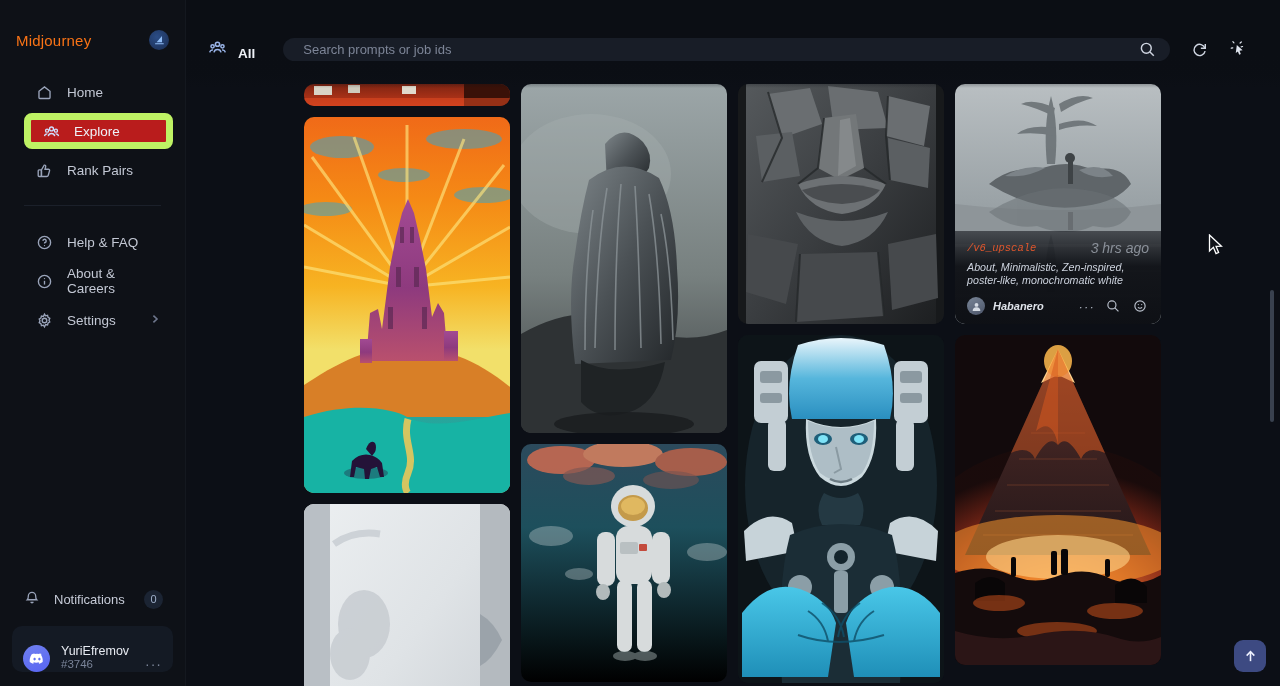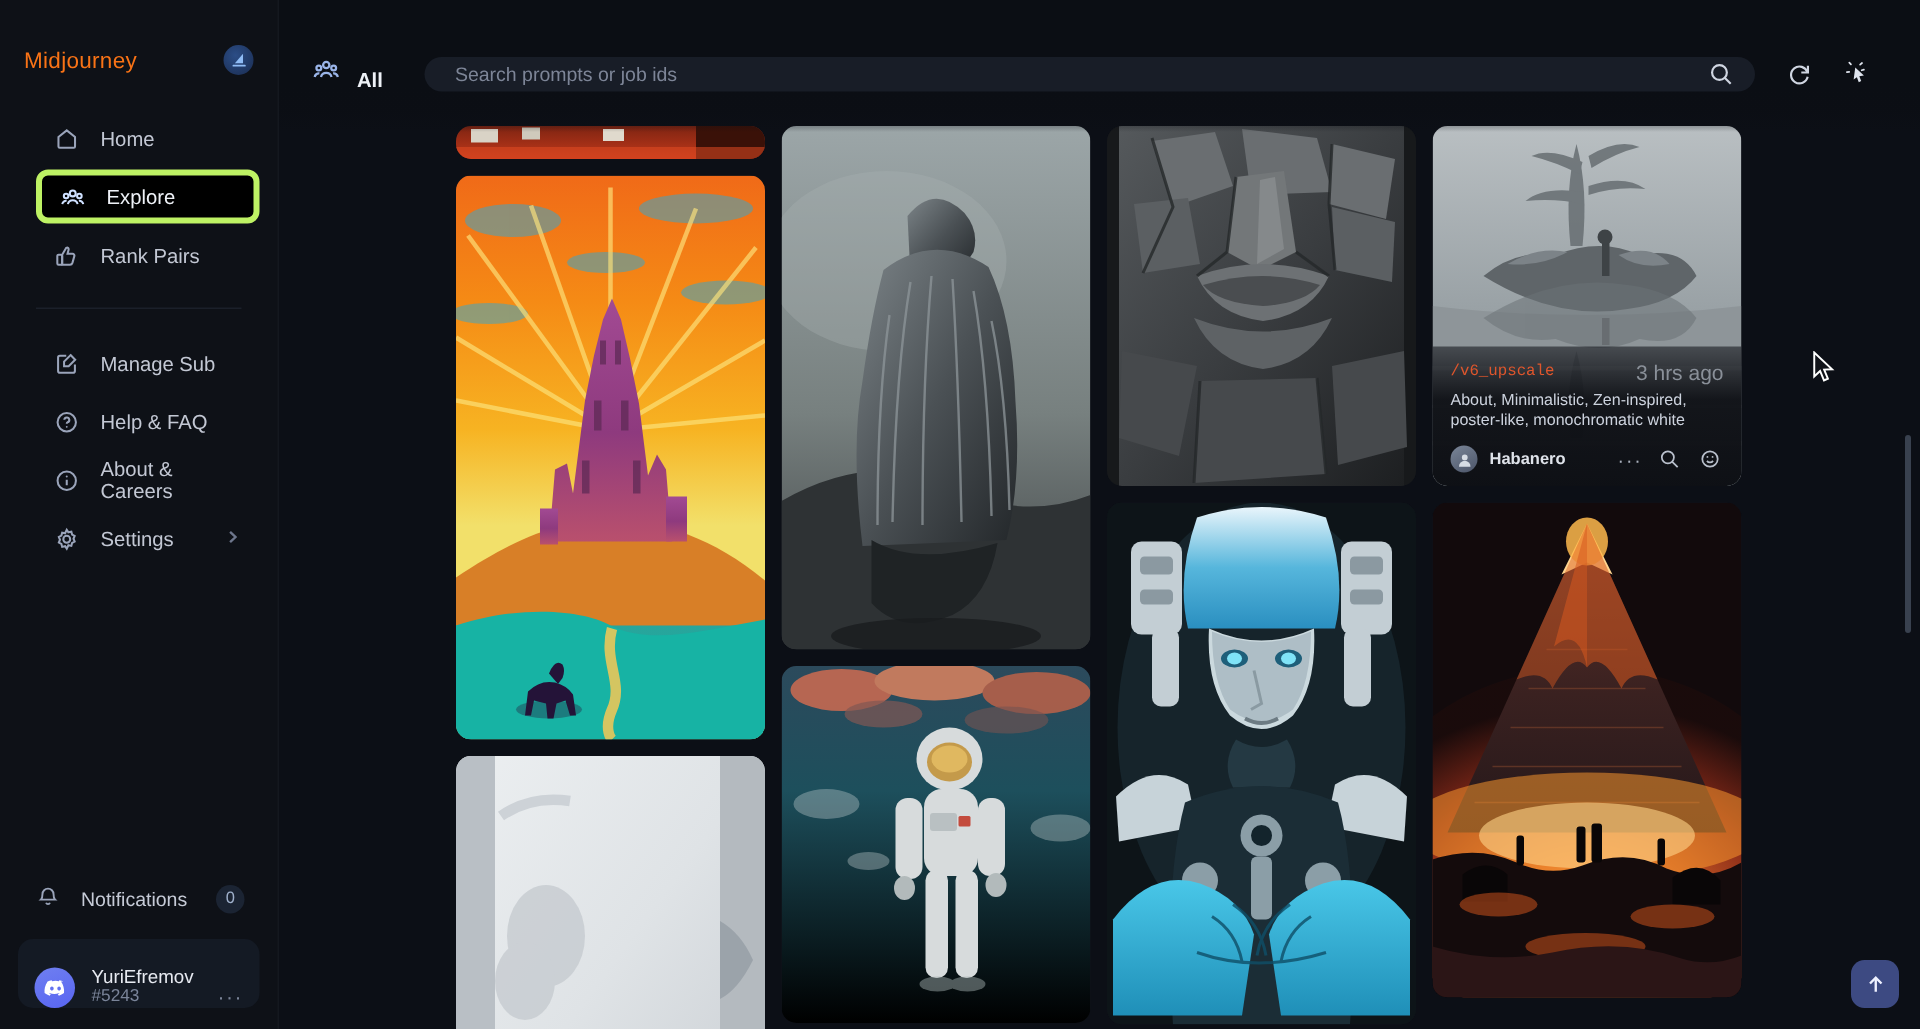--- a/index.html
+++ b/index.html
@@ -35,22 +35,22 @@
   .nav-group { padding: 6px 12px 0 24px; }
   .nav-item {
     display: flex; align-items: center; gap: 14px;
     height: 36px; padding: 0 12px; border-radius: 8px;
     color: #c3c8d4; font-size: 13.5px; cursor: pointer;
     margin-bottom: 3px;
   }
   .nav-item .ico { width: 17px; height: 17px; display:flex; align-items:center; justify-content:center; flex:none; }
   .nav-item svg { stroke: #9aa4ba; fill: none; stroke-width: 1.6; }
   .nav-item.active {
-    background: #000000;
-    border: 4px solid #bef264;
+    background: #b91c1c;
+    border: 7px solid #bef264;
     color: #eef1f7;
   }
   .nav-item.active svg { stroke: #cfe0ff; }
 
   .divider { height:1px; background:#1b202a; margin: 14px 24px 12px 24px; }
 
   .nav-item .chev { margin-left: auto; }
   .nav-item .chev svg { stroke:#6d768c; }
 
   .sidebar-spacer { flex: 1 1 auto; }
@@ -116,20 +116,21 @@
     align-items:flex-start;
   }
   .col { display:flex; flex-direction:column; gap:11px; width:206px; flex:none; }
   .card { border-radius:10px; overflow:hidden; position:relative; background:#11141b; cursor:pointer; }
   .card .art { width:100%; height:100%; display:block; }
 
   .overlay {
     position:absolute; left:0; right:0; bottom:0;
     background: linear-gradient(180deg, rgba(12,14,20,.55) 0%, rgba(10,12,17,.93) 38%, rgba(10,12,17,.97) 100%);
     padding: 9px 12px 9px 12px;
+    font-style: italic;
   }
   .ov-top { display:flex; align-items:center; justify-content:space-between; margin-bottom:5px; }
   .ov-cmd { color:#e0562c; font-size:10.5px; font-family:"Liberation Mono", monospace; }
   .ov-time { color:#8a9099; font-size:14px; }
   .ov-prompt { color:#ccd2dd; font-size:10.7px; line-height:1.28; margin-bottom:9px; }
   .ov-bottom { display:flex; align-items:center; gap:8px; }
   .ov-avatar {
     width:18px; height:18px; border-radius:50%; flex:none;
     background: linear-gradient(150deg,#7a8698,#4b5468);
     display:flex; align-items:center; justify-content:center;
@@ -201,29 +202,20 @@
         <span>Rank Pairs</span>
       </div>
     </nav>
 
     <div class="divider"></div>
 
     <nav class="nav-group">
       <div class="nav-item">
         <span class="ico">
           <svg width="17" height="17" viewBox="0 0 20 20">
-              <path d="M16.4 10.6 V15.6 a1.4 1.4 0 0 1-1.4 1.4 H4.6 a1.4 1.4 0 0 1-1.4-1.4 V5.2 A1.4 1.4 0 0 1 4.6 3.8 H9.6"></path>
-              <path d="M13 3.2 l3.6 3.6 -5.1 5.1 h-3.6 v-3.6 Z"></path>
-            </svg>
-        </span>
-        <span>Manage Sub</span>
-      </div>
-      <div class="nav-item">
-        <span class="ico">
-          <svg width="17" height="17" viewBox="0 0 20 20">
               <circle cx="10" cy="10" r="7.2"></circle>
               <path d="M8.1 8.1 a1.95 1.95 0 1 1 2.6 1.9 c-.5.2-.7.6-.7 1.2"></path>
               <circle cx="10" cy="13.6" r=".75" fill="#9aa4ba" stroke="none"></circle>
             </svg>
         </span>
         <span>Help &amp; FAQ</span>
       </div>
       <div class="nav-item">
         <span class="ico">
           <svg width="17" height="17" viewBox="0 0 20 20">
@@ -264,21 +256,21 @@
     </div>
 
     <div class="user-card">
       <span class="avatar">
         <svg width="16" height="12" viewBox="0 0 20 15" fill="#ffffff">
             <path d="M16.6 1.6A14 14 0 0 0 13.2.6l-.4.8a12.8 12.8 0 0 0-5.6 0L6.8.6A14 14 0 0 0 3.4 1.6C1.2 4.9.6 8.1.9 11.3a14.3 14.3 0 0 0 4.3 2.2l.9-1.4a9.3 9.3 0 0 1-1.4-.7l.3-.2a10 10 0 0 0 8 0l.3.2c-.4.3-.9.5-1.4.7l.9 1.4a14.2 14.2 0 0 0 4.3-2.2c.4-3.7-.6-6.9-2.5-9.7ZM7 9.3c-.8 0-1.5-.8-1.5-1.7S6.2 5.9 7 5.9s1.5.8 1.5 1.7S7.8 9.3 7 9.3Zm6 0c-.8 0-1.5-.8-1.5-1.7s.7-1.7 1.5-1.7 1.5.8 1.5 1.7-.7 1.7-1.5 1.7Z"></path>
           </svg>
       </span>
       <span class="user-names">
         <span class="user-name">YuriEfremov</span>
-        <span class="user-tag">#5243</span>
+        <span class="user-tag">#3746</span>
       </span>
       <span class="user-more">···</span>
     </div>
   </aside>
 
   <section class="main">
 
     <div class="gallery">
 
       <div class="col">

